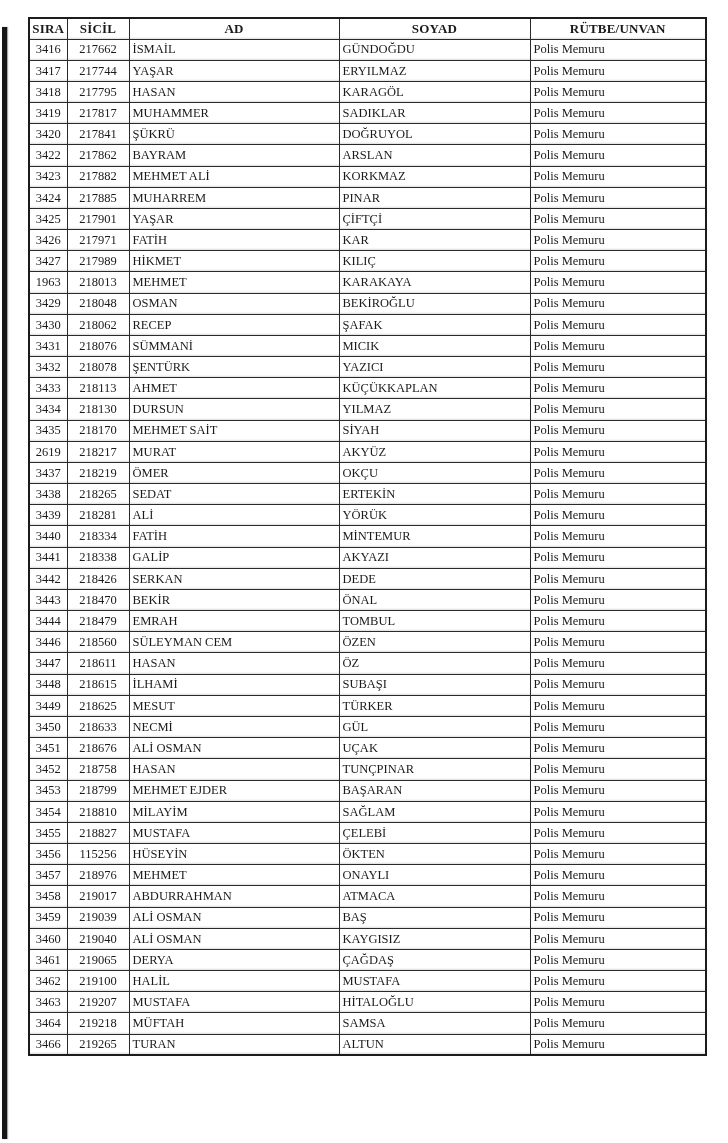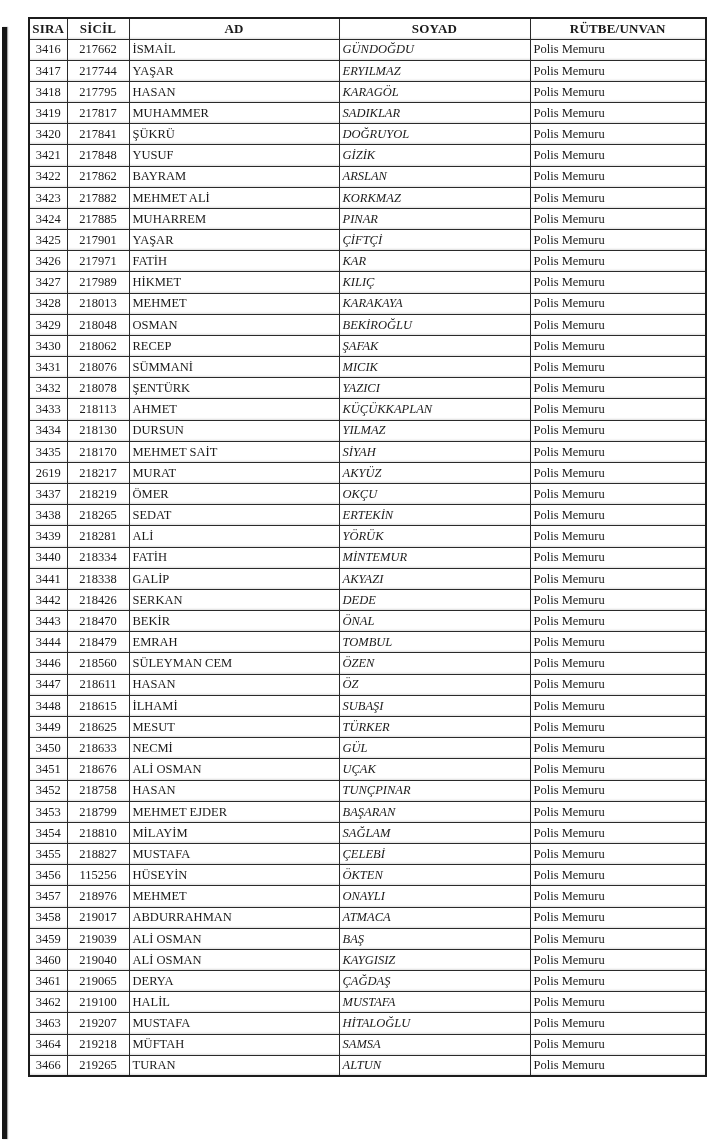--- a/index.html
+++ b/index.html
@@ -56,21 +56,21 @@
     height: 21.18px;
   }
   table.list td {
     font-size: 12.5px;
     padding: 0 3px;
     line-height: 1;
   }
   td.c-sira  { text-align: center; }
   td.c-sicil { text-align: center; }
   td.c-ad    { text-align: left; }
-  td.c-soyad { text-align: left; font-style: italic; }
+  td.c-soyad { text-align: left; }
   td.c-rutbe { text-align: left; font-size: 12px; }
 </style>
 </head>
 <body>
 
 <div class="page">
   <div class="scan-bar"></div>
 
   <table class="list">
     <colgroup>
@@ -119,27 +119,20 @@
     <td class="c-rutbe">Polis Memuru</td>
   </tr>
         <tr>
     <td class="c-sira">3420</td>
     <td class="c-sicil">217841</td>
     <td class="c-ad">ŞÜKRÜ</td>
     <td class="c-soyad">DOĞRUYOL</td>
     <td class="c-rutbe">Polis Memuru</td>
   </tr>
         <tr>
-    <td class="c-sira">3421</td>
-    <td class="c-sicil">217848</td>
-    <td class="c-ad">YUSUF</td>
-    <td class="c-soyad">GİZİK</td>
-    <td class="c-rutbe">Polis Memuru</td>
-  </tr>
-        <tr>
     <td class="c-sira">3422</td>
     <td class="c-sicil">217862</td>
     <td class="c-ad">BAYRAM</td>
     <td class="c-soyad">ARSLAN</td>
     <td class="c-rutbe">Polis Memuru</td>
   </tr>
         <tr>
     <td class="c-sira">3423</td>
     <td class="c-sicil">217882</td>
     <td class="c-ad">MEHMET ALİ</td>
@@ -168,21 +161,21 @@
     <td class="c-rutbe">Polis Memuru</td>
   </tr>
         <tr>
     <td class="c-sira">3427</td>
     <td class="c-sicil">217989</td>
     <td class="c-ad">HİKMET</td>
     <td class="c-soyad">KILIÇ</td>
     <td class="c-rutbe">Polis Memuru</td>
   </tr>
         <tr>
-    <td class="c-sira">3428</td>
+    <td class="c-sira">1963</td>
     <td class="c-sicil">218013</td>
     <td class="c-ad">MEHMET</td>
     <td class="c-soyad">KARAKAYA</td>
     <td class="c-rutbe">Polis Memuru</td>
   </tr>
         <tr>
     <td class="c-sira">3429</td>
     <td class="c-sicil">218048</td>
     <td class="c-ad">OSMAN</td>
     <td class="c-soyad">BEKİROĞLU</td>

